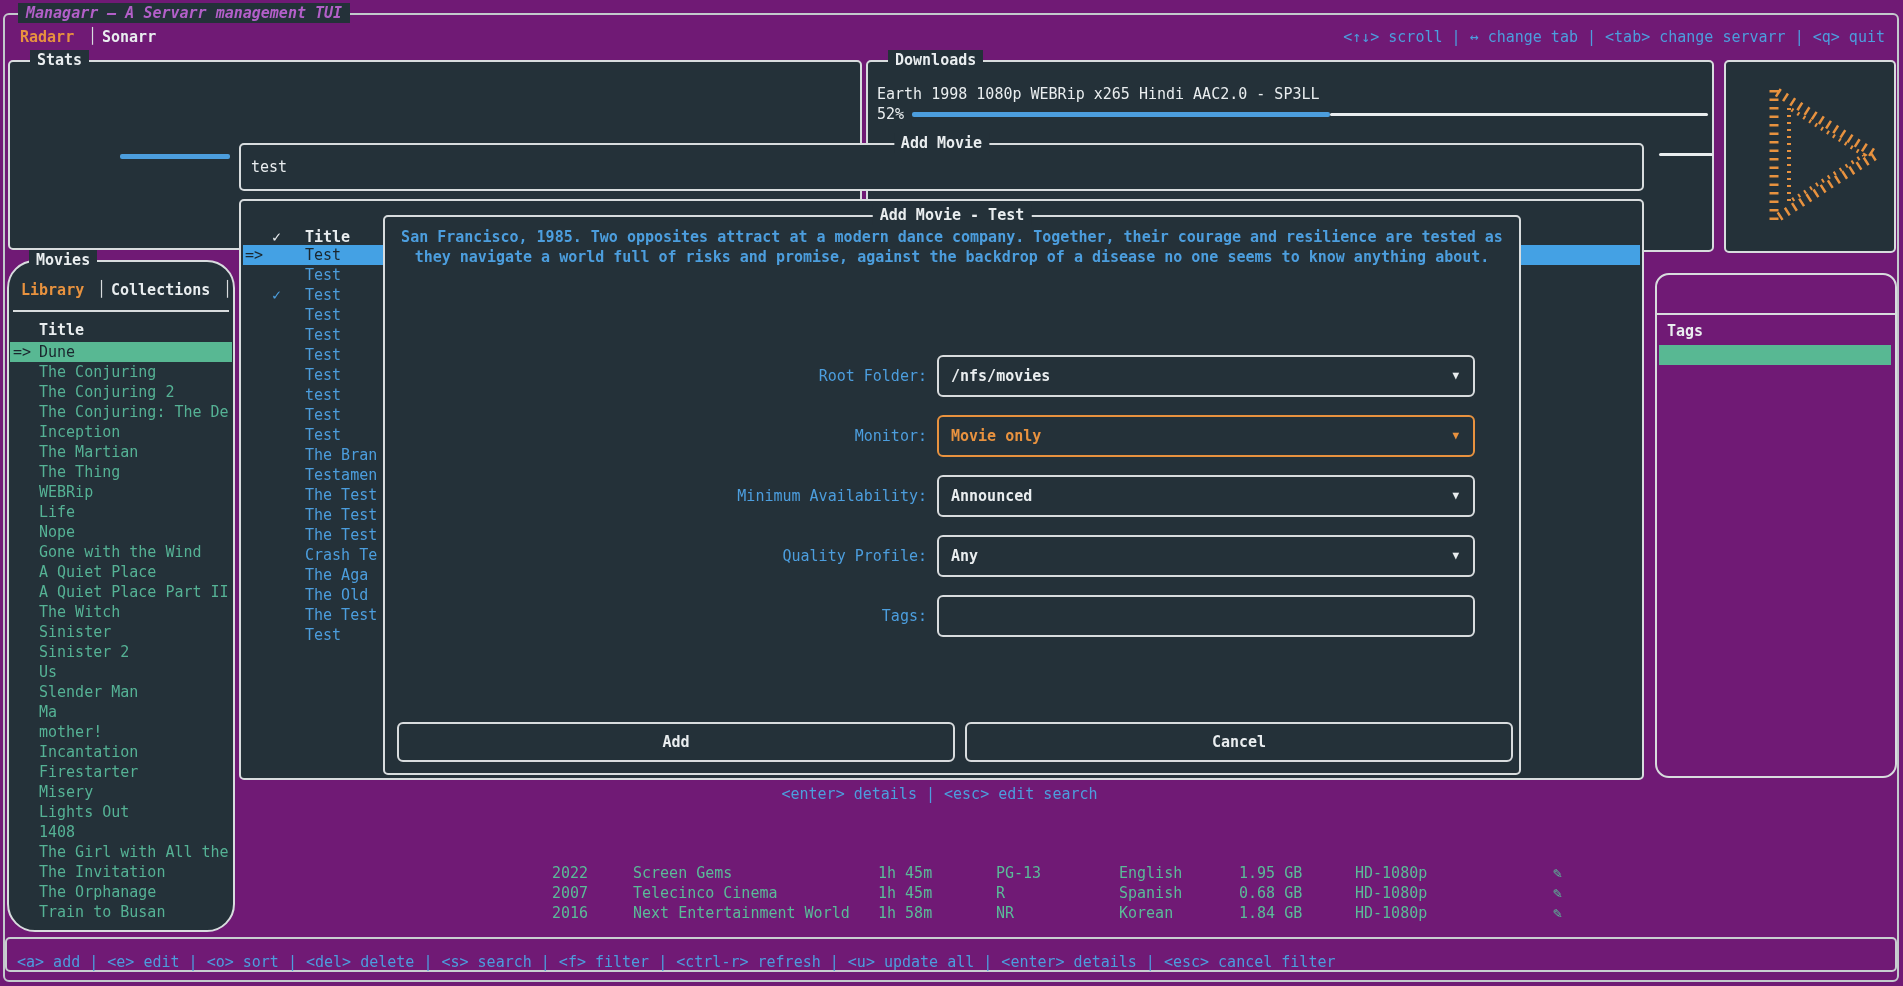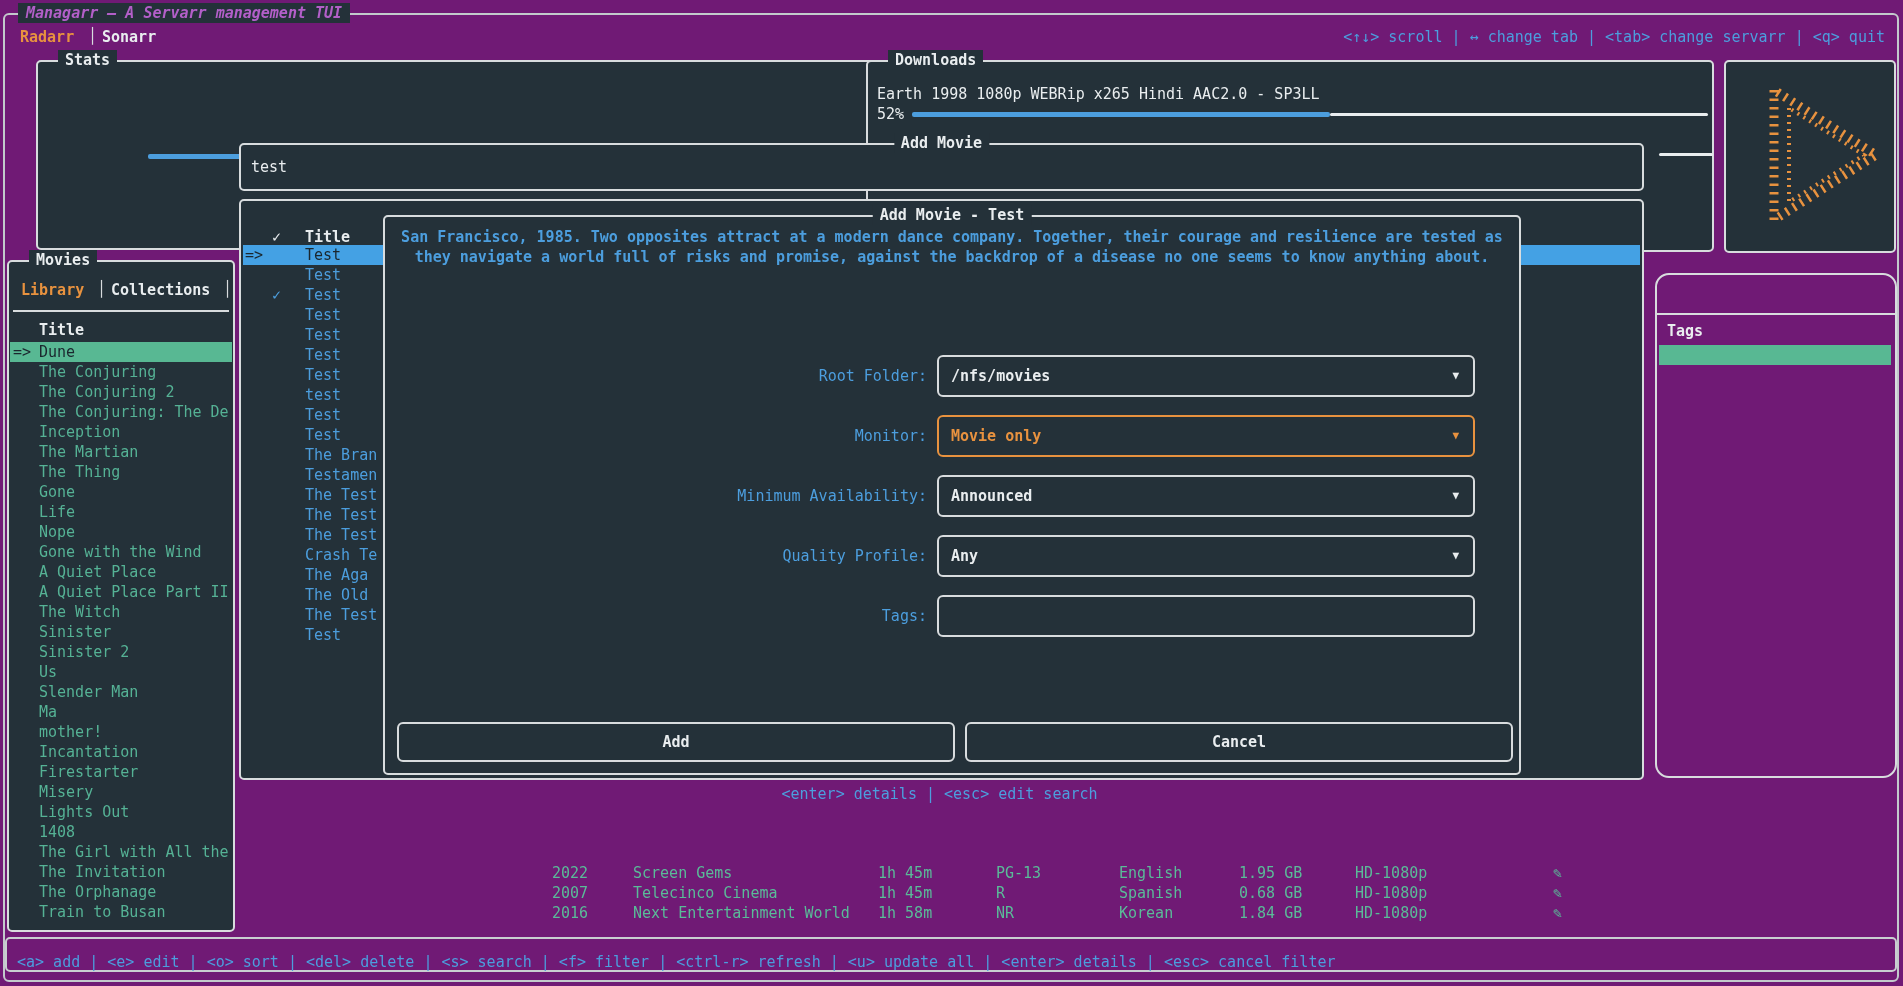--- a/index.html
+++ b/index.html
@@ -21,40 +21,40 @@
   #tab-radarr{left:20px; top:27px;}
   #tab-divider{left:88px; top:26px; color:#d8dcde;}
   #tab-sonarr{left:102px; top:27px;}
   #top-hints{right:18px; top:27px;}
 
   .panel{position:absolute; border:2px solid #d8dcde; border-radius:5px; background:#243139;}
   .ptitle{position:absolute; top:-12px; left:20px; background:#243139; padding:0 7px; font-weight:bold;}
   .ptitle-center{position:absolute; top:-12px; left:50%; transform:translateX(-50%); background:#243139; padding:0 7px; font-weight:bold; white-space:pre;}
 
   
-  #stats{left:8px; top:60px; width:854px; height:190px;margin-left:28px;}
+  #stats{left:8px; top:60px; width:854px; height:190px;}
   .sline{position:absolute; left:12px; white-space:pre;}
   #stats .sline:nth-of-type(1){top:22px;} #stats .sline:nth-of-type(2){top:42px;}
   #stats .sline:nth-of-type(3){top:62px;} #stats .sline:nth-of-type(4){top:82px;}
   #stats .sline:nth-of-type(5){top:102px;} #stats .sline:nth-of-type(6){top:122px;}
   #disk-gauge{left:110px; top:92px; width:110px; height:5px; background:#4c9ede; border-radius:2px;}
 
   
   #downloads{left:866px; top:60px; width:848px; height:192px;}
   #dl-item{left:9px; top:22px; white-space:pre;}
   #dl-pct{left:9px; top:42px;}
   #dl-bar-fill{left:44px; top:50px; width:418px; height:5px; background:#4c9ede; border-radius:2px;}
   #dl-bar-rest{left:462px; top:51px; width:378px; height:3px; background:#e9edef; border-radius:2px;}
   #dl-frag{left:791px; top:91px; width:54px; height:3px; background:#e9edef; border-radius:2px;}
 
   
   #logo-panel{left:1724px; top:60px; width:172px; height:193px;}
 
   
-  #movies{left:7px; top:260px; width:228px; height:672px;}
+  #movies{left:7px; top:260px; width:228px; height:672px;border-radius:28px;}
   #lib-tab{left:12px; top:18px;}
   #lib-div1{left:88px; top:17px; color:#d8dcde;}
   #col-tab{left:102px; top:18px;}
   #lib-div2{left:214px; top:17px; color:#d8dcde;}
   #lib-sep{left:4px; right:4px; top:48px; border-top:2px solid #d8dcde;}
   #lib-header{left:30px; top:58px;}
   #lib-items{left:1px; right:1px; top:80px;}
   .mrow{position:relative; height:20px; color:#55b295;}
   .mrow .c{position:absolute; left:3px; white-space:pre;}
   .mrow .t{position:absolute; left:29px; white-space:pre;}
@@ -184,21 +184,21 @@
         <div class="mrow">
           <span class="c"></span>
           <span class="t">The Martian</span>
         </div>
         <div class="mrow">
           <span class="c"></span>
           <span class="t">The Thing</span>
         </div>
         <div class="mrow">
           <span class="c"></span>
-          <span class="t">Gone</span>
+          <span class="t">WEBRip</span>
         </div>
         <div class="mrow">
           <span class="c"></span>
           <span class="t">Life</span>
         </div>
         <div class="mrow">
           <span class="c"></span>
           <span class="t">Nope</span>
         </div>
         <div class="mrow">

